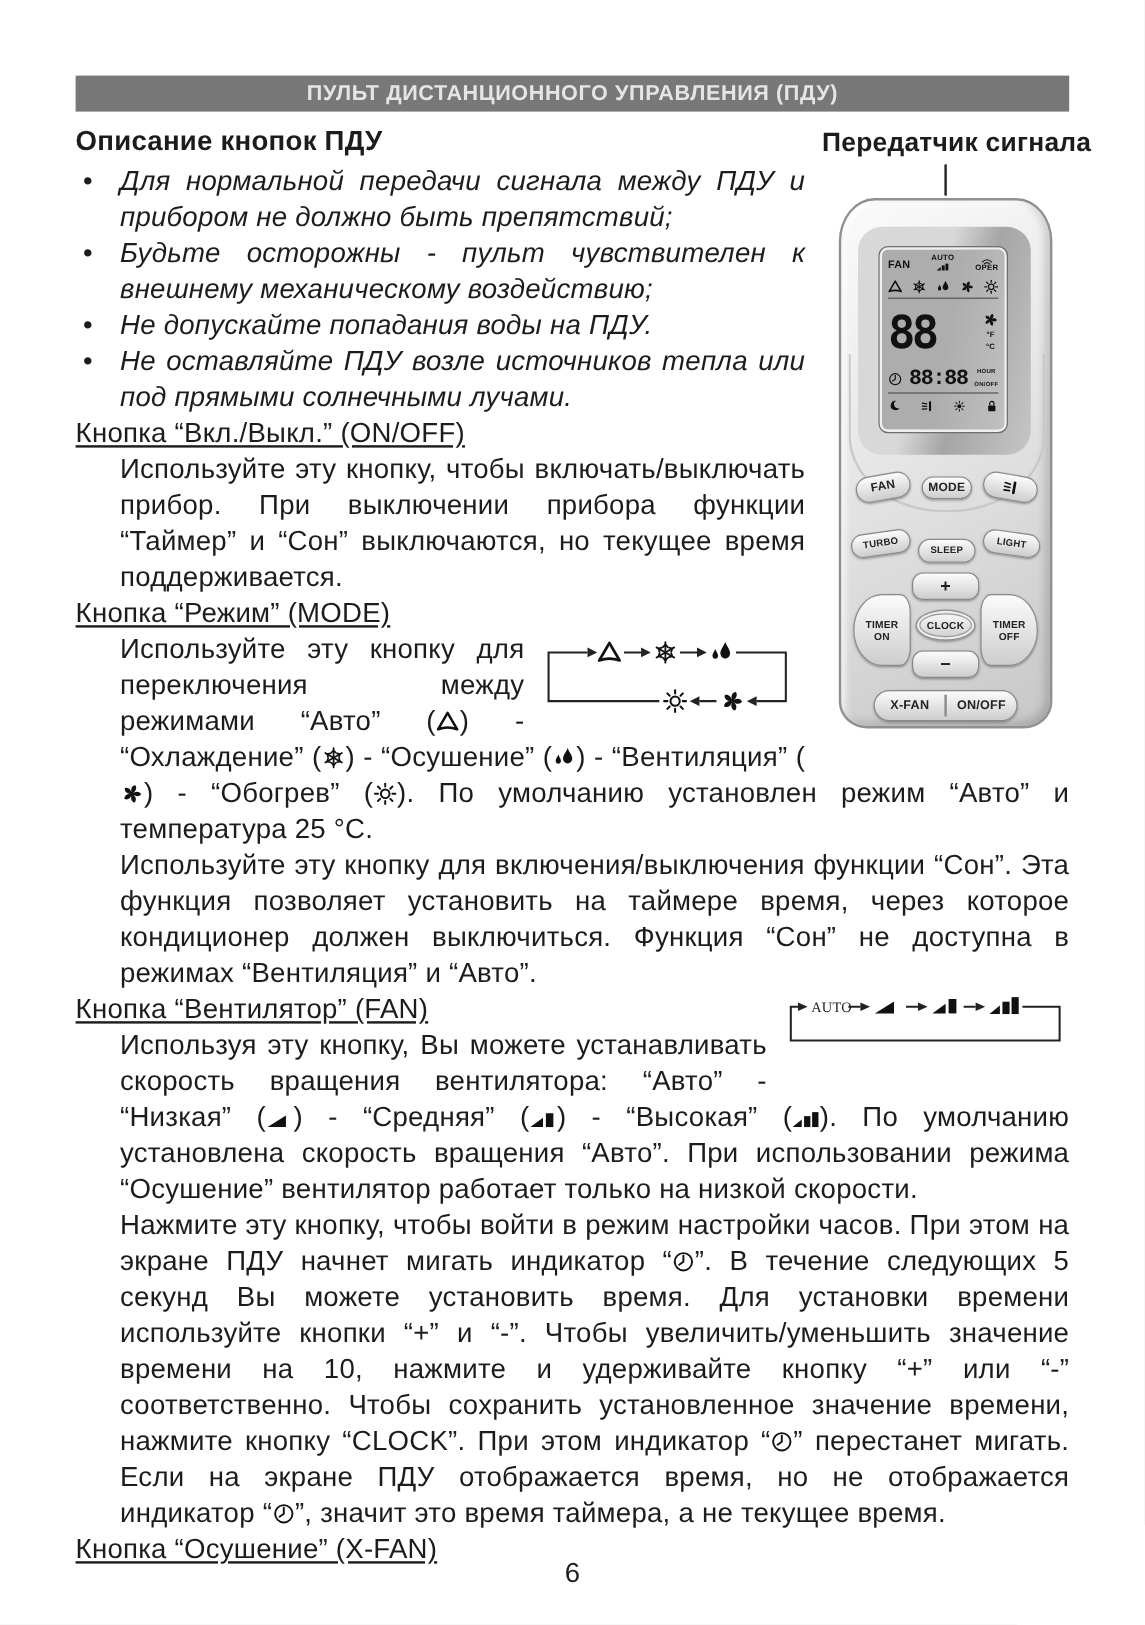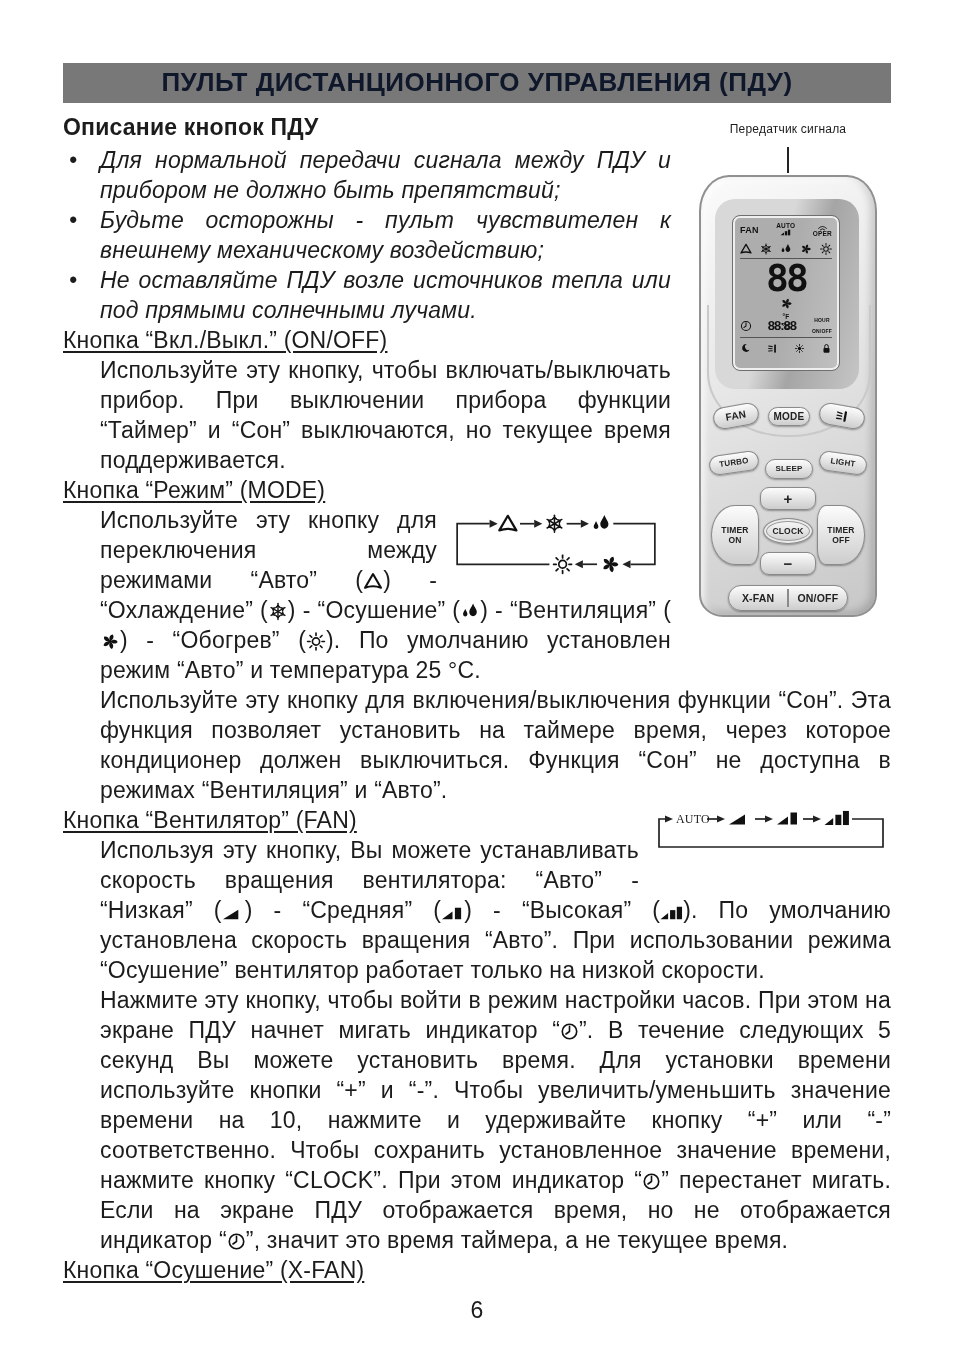--- a/index.html
+++ b/index.html
@@ -1,56 +1,56 @@
 <!DOCTYPE html>
 <html><head>
 <meta charset="utf-8">
 <style>
   html,body{margin:0;padding:0;background:#e8e8e8;}
   .page{position:relative;width:954px;height:1354px;background:#fff;margin:0 auto;
         font-family:"Liberation Sans",sans-serif;color:#1c1c1c;overflow:hidden;}
   .content{margin:0 63px;}
-  .title-bar{margin-top:63px;background:#787878;color:#0f172a;text-align:center;
-             font-size:26px;font-weight:bold;padding:4px 0 5px;letter-spacing:.5px;}
+  .title-bar{margin-top:63px;background:#787878;color:#e5e5e5;text-align:center;
+             font-size:18px;font-weight:bold;padding:4px 0 5px;letter-spacing:.5px;}
   .subtitle{font-size:23px;font-weight:bold;margin:9px 0 3px;}
   .body-text{font-size:23px;line-height:30px;letter-spacing:.2px;}
   ul.bullets{list-style:none;margin:0;padding:0;font-style:italic;}
   ul.bullets li{position:relative;padding-left:37px;text-align:justify;}
   ul.bullets li::before{content:"•";position:absolute;left:6px;top:0;}
   .sec-h{text-decoration:underline;text-underline-offset:3px;}
   .para{margin:0 0 0 37px;text-align:justify;}
   .icn{display:inline-block;vertical-align:-3px;}
   
   .remote-fig{float:right;width:206px;margin:2px 0 12px 14px;text-align:center;}
-  .remote-label{font-size:12px;font-weight:normal;white-space:nowrap;}
+  .remote-label{font-size:22px;font-weight:bold;white-space:nowrap;}
   .pointer-line{width:2px;height:26px;background:#222;margin:3px auto 2px;}
   .remote-body{position:relative;width:174px;height:438px;margin:0 auto;
     border:2px solid #909090;border-radius:30px 30px 24px 24px / 36px 36px 22px 22px;
     background:linear-gradient(150deg,#fbfbfb 0%,#e8e8e8 40%,#c7c7c7 100%);
     box-shadow:inset -4px -3px 8px rgba(0,0,0,.18), inset 3px 3px 6px rgba(255,255,255,.9);}
   .curve{position:absolute;top:128px;left:6px;width:160px;height:130px;border:2px solid #c9c9c9;
          border-top:none;border-radius:0 0 80px 80px / 0 0 64px 64px;}
   .lcd-bezel{position:absolute;top:22px;left:14px;width:144px;height:190px;border-radius:20px;
     background:linear-gradient(105deg,#d8d8d8 42%,#a5a5a5 62%,#c6c6c6);}
   .lcd{position:absolute;top:17px;left:18px;width:106px;height:154px;box-sizing:border-box;
     background:linear-gradient(100deg,#adadad 52%,#c0c0c0);border:2px solid #efefef;
     outline:1px solid #6f6f6f;border-radius:7px;padding:2px 5px;color:#111;}
   .lr{display:flex;align-items:center;justify-content:space-between;}
   .lr1{height:19px;font-weight:bold;}
   .lr2{height:19px;border-bottom:1px solid #555;}
-  .lr3{height:55px;flex-direction:column;}
+  .lr3{height:55px;}
   .lr4{height:23px;border-bottom:1px solid #555;}
   .lr5{height:20px;}
   .lcd-fan{font-size:9px;font-weight:bold;}
   .mini-col{display:flex;flex-direction:column;align-items:center;line-height:6px;}
   .t6{font-size:6.5px;font-weight:bold;}
   .t5{font-size:5px;font-weight:bold;}
   .big-temp{font-family:"DejaVu Sans Mono",monospace;font-size:38px;font-weight:bold;
             letter-spacing:-3px;line-height:38px;}
-  .time-txt{font-size:13px;font-weight:bold;font-family:Liberation Sans, sans-serif;letter-spacing:-1px;text-align:center;}
+  .time-txt{font-size:18px;font-weight:bold;font-family:Liberation Mono, monospace;letter-spacing:-1px;text-align:center;}
   .btn{position:absolute;background:linear-gradient(180deg,#fcfcfc,#cdcdcd);
        border:1.5px solid #8a8a8a;border-radius:12px;display:flex;align-items:center;
        justify-content:center;font-size:9px;font-weight:bold;color:#222;
        box-shadow:0 1px 2px rgba(0,0,0,.35);box-sizing:border-box;}
   .b-fan{left:12px;top:228px;width:46px;height:22px;transform:rotate(-10deg);font-size:10px;}
   .b-mode{left:67px;top:230px;width:42px;height:19px;border-radius:10px;font-size:10px;}
   .b-swing{left:118px;top:228px;width:46px;height:22px;transform:rotate(10deg);}
   .b-turbo{left:8px;top:276px;width:50px;height:20px;transform:rotate(-8deg);font-size:8px;}
   .b-sleep{left:64px;top:282px;width:48px;height:20px;font-size:8px;}
   .b-light{left:118px;top:276px;width:48px;height:20px;transform:rotate(8deg);font-size:8px;}
@@ -281,20 +281,21 @@
             <span class="cell">ON/OFF</span>
           </div>
         </div>
       </aside>
 
       <div class="subtitle">Описание кнопок ПДУ</div>
 
       <ul class="bullets">
         <li>Для нормальной передачи сигнала между ПДУ и прибором не должно быть препятствий;</li>
         <li>Будьте осторожны - пульт чувствителен к внешнему механическому воздействию;</li>
+        <li>Не допускайте попадания воды на ПДУ.</li>
         <li>Не оставляйте ПДУ возле источников тепла или под прямыми солнечными лучами.</li>
       </ul>
 
       <div class="sec-h">Кнопка “Вкл./Выкл.” (ON/OFF)</div>
       <p class="para">Используйте эту кнопку, чтобы включать/выключать прибор. При выключении прибора функции “Таймер” и “Сон” выключаются, но текущее время поддерживается.</p>
 
       <div class="sec-h">Кнопка “Режим” (MODE)</div>
       <p class="para">
         <span class="mode-diagram">
           <svg width="218" height="74" viewBox="0 0 215 72">

